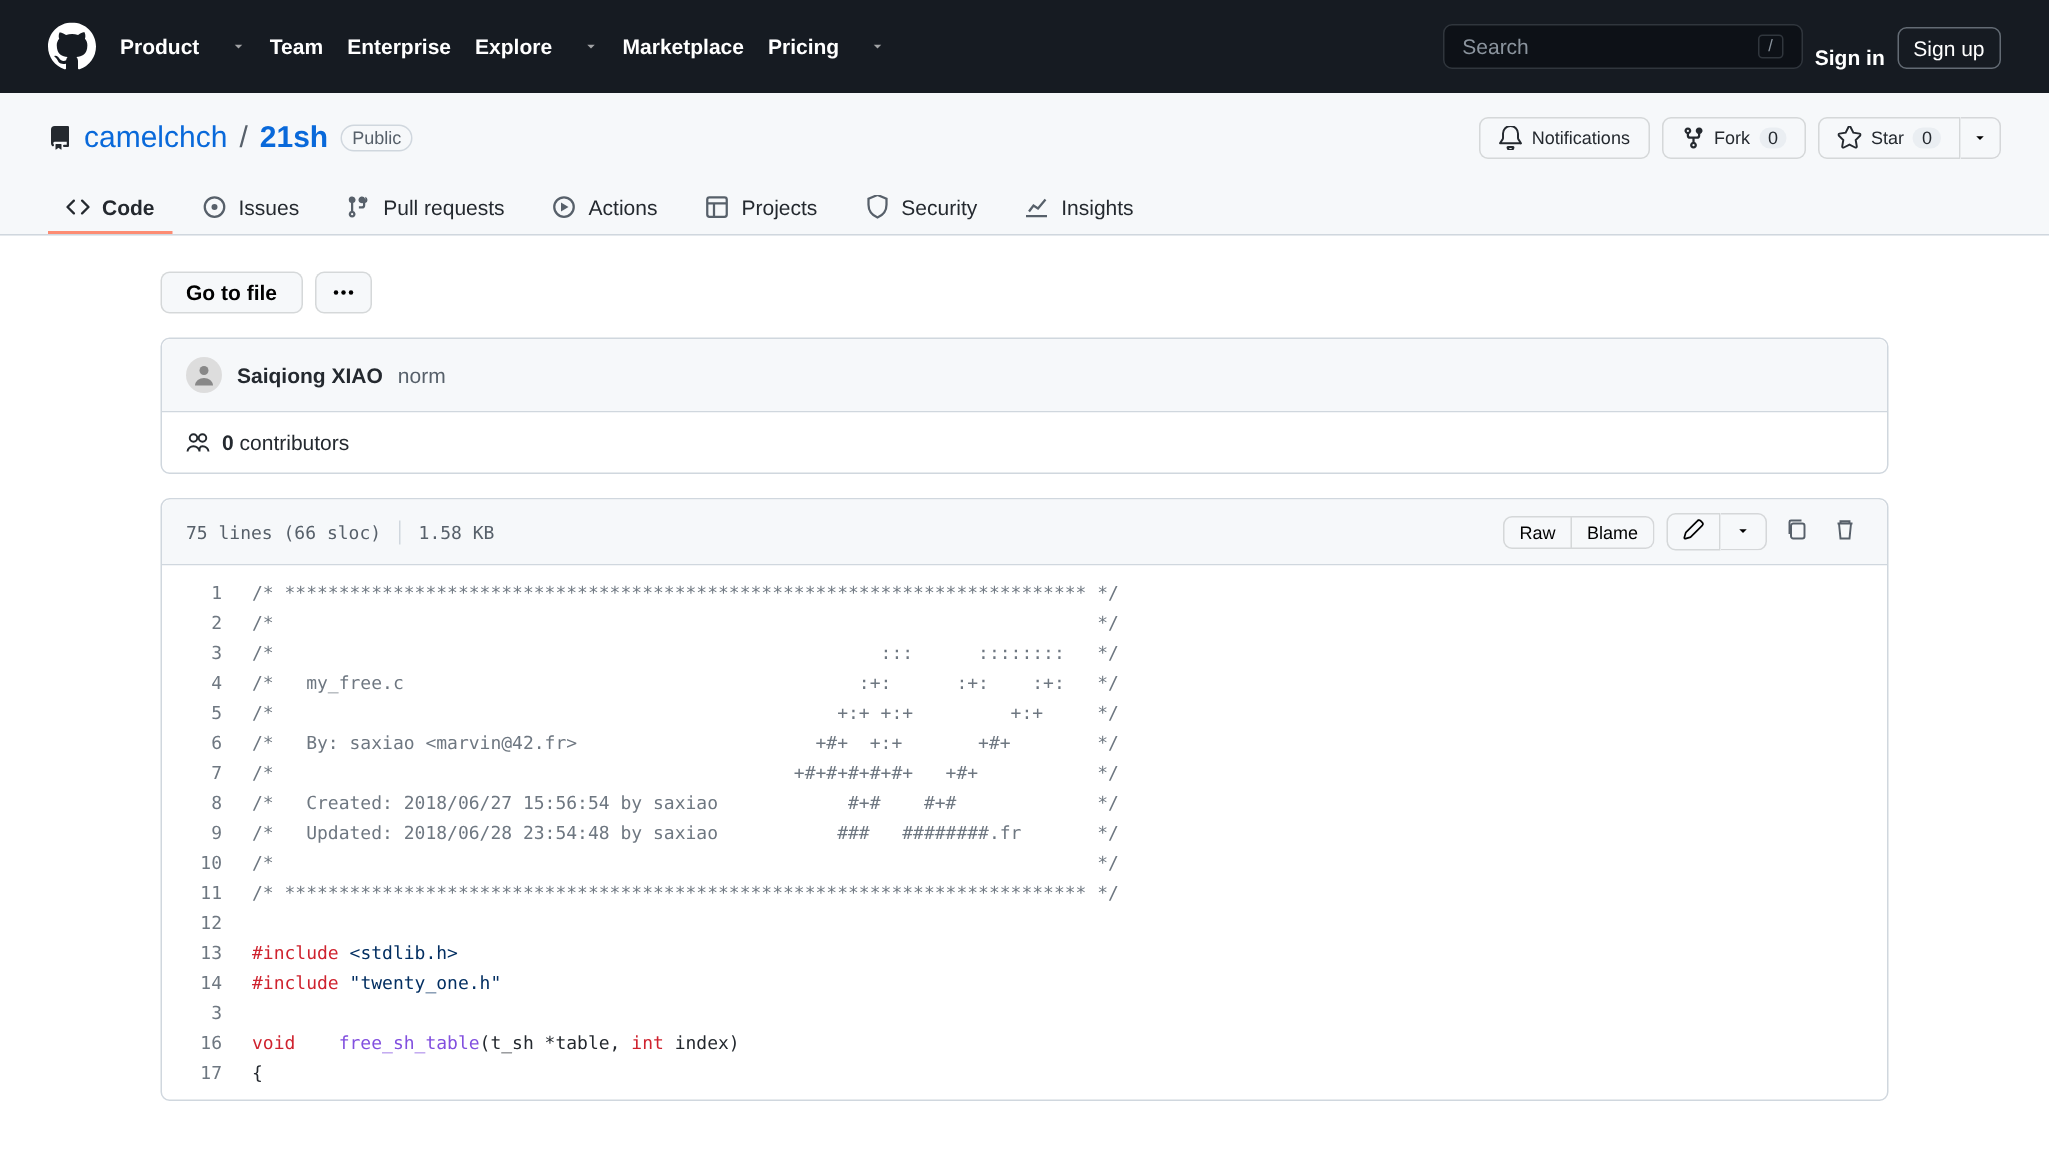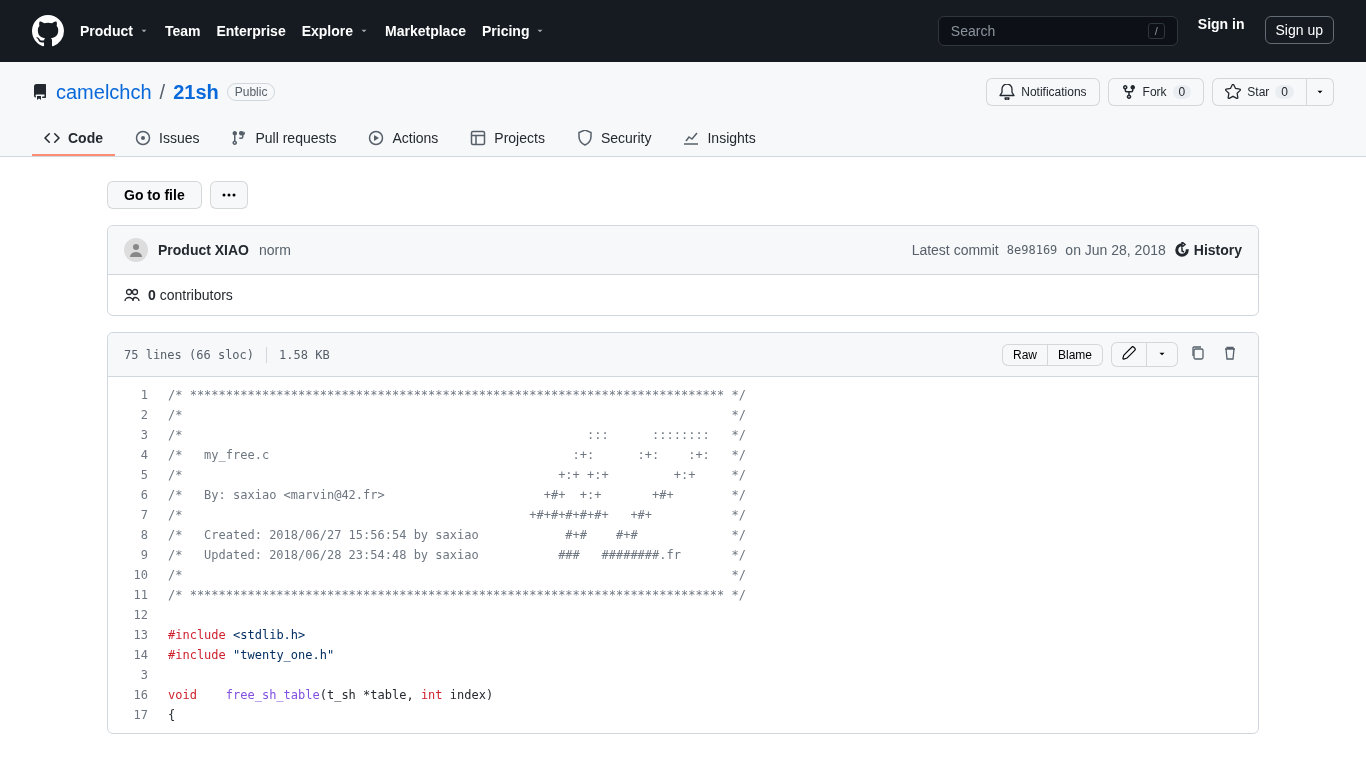--- a/index.html
+++ b/index.html
@@ -1,22 +1,22 @@
 <!DOCTYPE html>
 <html><head>
 <meta charset="utf-8">
 <style>
 *{box-sizing:border-box;margin:0;padding:0}
 body{font-family:-apple-system,BlinkMacSystemFont,"Segoe UI",Helvetica,Arial,sans-serif;font-size:14px;color:#24292f;background:#fff}
 .header{background:#161b22;height:62px;display:flex;align-items:center;padding:0 32px;justify-content:space-between}
 .header-left{display:flex;align-items:center;gap:16px}
 .logo{color:#fff;width:32px;height:32px}
-.nav-item{color:#fff;font-weight:600;font-size:14px;display:flex;align-items:center;gap:6px;cursor:pointer}
+.nav-item{color:#fff;font-weight:600;font-size:14px;display:flex;align-items:center;gap:21px;cursor:pointer}
 .chevron{width:10px;height:10px;opacity:0.6}
-.header-right{display:flex;align-items:flex-start;gap:20px}
+.header-right{display:flex;align-items:flex-end;gap:8px}
 .search-box{background:#0d1117;border:1px solid #30363d;border-radius:6px;width:240px;height:30px;display:flex;align-items:center;padding:0 12px;color:#8b949e;justify-content:space-between;font-size:14px}
 .slash{border:1px solid #30363d;border-radius:3px;padding:1px 6px;font-size:11px;color:#8b949e}
 .signin{color:#fff;font-weight:600;cursor:pointer}
 .signup{color:#fff;font-weight:400;border:1px solid #636b74;border-radius:6px;padding:5px 10px;cursor:pointer}
 .repo-head{padding:16px 32px 0;background:#f6f8fa;border-bottom:1px solid #d0d7de}
 .repo-title{display:flex;align-items:center;justify-content:space-between;margin-bottom:16px}
 .repo-name{display:flex;align-items:center;gap:8px;font-size:20px}
 .repo-name a{color:#0969da;text-decoration:none}
 .repo-name .sep{color:#57606a}
 .repo-name strong a{font-weight:600}
@@ -222,33 +222,22 @@
 
   <div class="commit-box">
     <div class="commit-head">
       <div class="commit-left">
         <span class="avatar">
             <svg width="16" height="16" viewBox="0 0 16 16" fill="#888">
               <circle cx="8" cy="5" r="3"></circle>
               <path d="M2 15c0-3 3-5 6-5s6 2 6 5z"></path>
             </svg>
           </span>
-        <span class="commit-author">Product XIAO</span>
+        <span class="commit-author">Saiqiong XIAO</span>
         <span class="commit-msg">norm</span>
-      </div>
-      <div class="commit-right">
-        <span>Latest commit</span>
-        <span class="sha">8e98169</span>
-        <span>on Jun 28, 2018</span>
-        <a href="#">
-            <svg class="octicon" width="16" height="16" viewBox="0 0 16 16">
-              <path d="M8 2a6 6 0 106 6h-1.5A4.5 4.5 0 118 3.5V2zm0 0V0l3 2.5L8 5V2zm0 4v3l2 1" fill="none" stroke="currentColor" stroke-width="1.5"></path>
-            </svg>
-            <span>History</span>
-          </a>
       </div>
     </div>
     <div class="contributors">
       <svg class="octicon" width="16" height="16" viewBox="0 0 16 16" fill="#57606a">
           <circle cx="5" cy="5" r="2.5" fill="none" stroke="currentColor" stroke-width="1.3"></circle>
           <circle cx="11" cy="5" r="2.5" fill="none" stroke="currentColor" stroke-width="1.3"></circle>
           <path d="M1 14c0-2 2-3.5 4-3.5s4 1.5 4 3.5M9 14c0-2 0-3.5 2-3.5s4 1.5 4 3.5" fill="none" stroke="currentColor" stroke-width="1.3"></path>
         </svg>
       <span><strong>0</strong> <span>contributors</span></span>
     </div>

